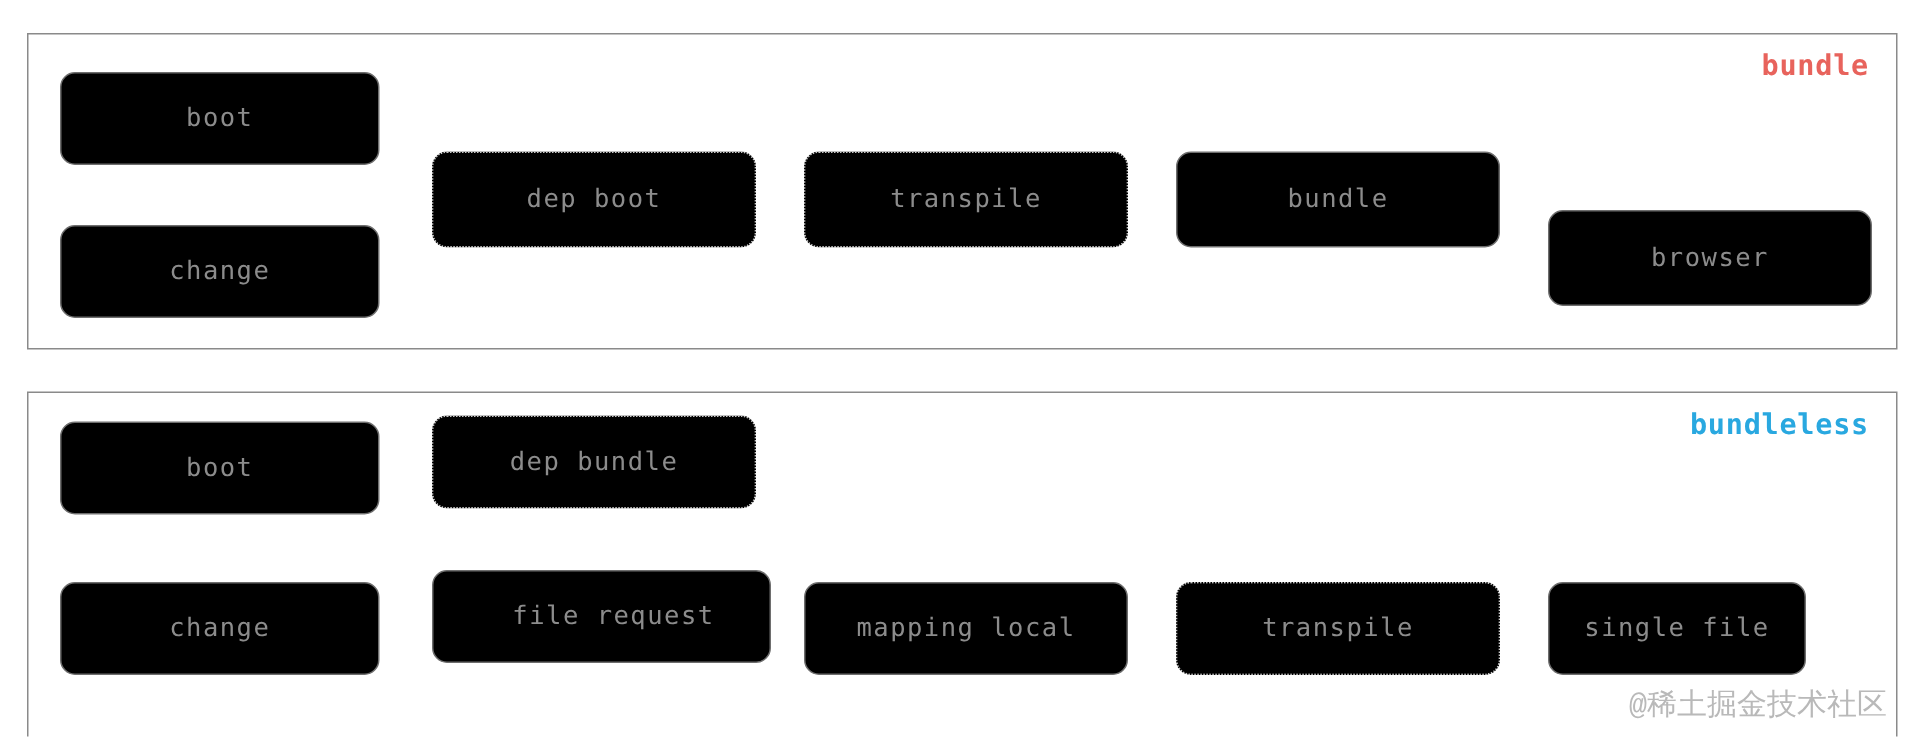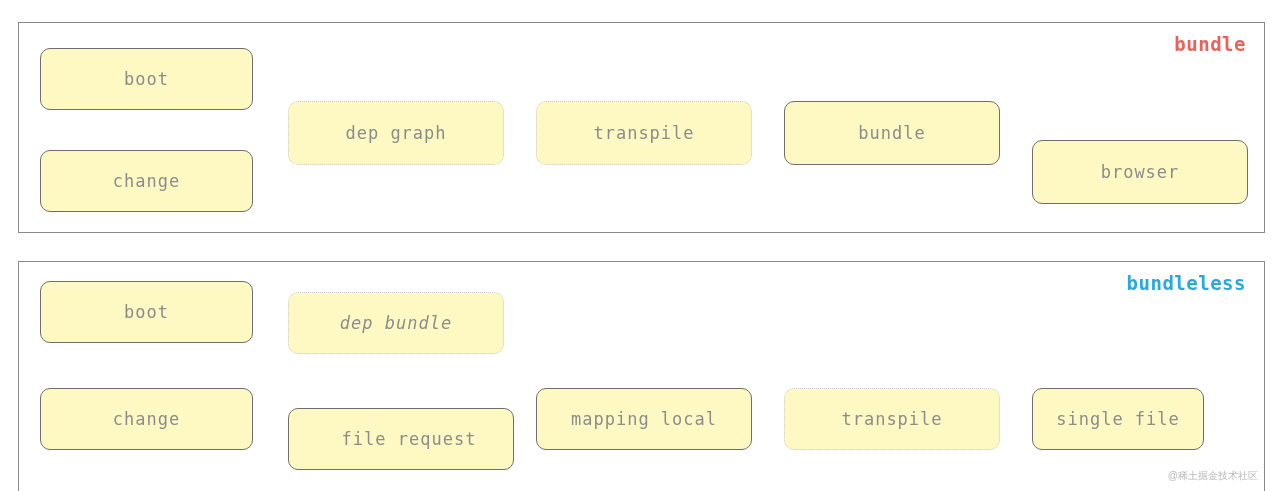--- a/index.html
+++ b/index.html
@@ -36,44 +36,44 @@
   #panel-bundle .panel-title      { color: #e8635c; }
   #panel-bundleless .panel-title  { color: #29a8e0; }
 
   .node {
     position: absolute;
     box-sizing: border-box;
     display: flex;
     align-items: center;
     justify-content: center;
     border-radius: 10px;
-    background: #fef9c3;
+    background: #000000;
     color: #8c8c8c;
     font-size: 17px;
     letter-spacing: 1px;
     white-space: nowrap;
   }
   .node.solid  { border: 1.6px solid #6e6e6e; }
   .node.dotted { border: 1.6px dotted #c9c9c9; }
 
   .arrow-layer {
     position: absolute;
     left: 0; top: 0;
     width: 1280px;
     height: 491px;
     pointer-events: none;
   }
 
   .watermark {
     position: absolute;
     right: 22px;
     bottom: 8px;
-    font-size: 10px;
+    font-size: 20px;
     color: #b9b9b9;
-    font-family: Liberation Sans, sans-serif;
+    font-family: Liberation Mono, monospace;
     white-space: nowrap;
   }
 </style>
 </head>
 <body>
 
 <svg class="arrow-layer" viewBox="0 0 1280 491" xmlns="http://www.w3.org/2000/svg">
   <defs>
     <marker id="ah" markerWidth="7" markerHeight="7" refX="6.2" refY="3" orient="auto" markerUnits="strokeWidth">
       <path d="M0,0.4 L6.6,3 L0,5.6 z" fill="#949494"></path>
@@ -100,26 +100,26 @@
 <section class="panel" id="panel-bundle">
   <div class="panel-title" style="color: rgb(232, 99, 92);">bundle</div>
 </section>
 
 <section class="panel" id="panel-bundleless">
   <div class="panel-title" style="color: rgb(41, 168, 224);">bundleless</div>
 </section>
 
 <div class="node solid" style="left:40px;top:48px;width:213px;height:62px;">boot</div>
 <div class="node solid" style="left:40px;top:150px;width:213px;height:62px;">change</div>
-<div class="node dotted" style="left:288px;top:101px;width:216px;height:64px;">dep graph</div>
+<div class="node dotted" style="left:288px;top:101px;width:216px;height:64px;">dep boot</div>
 <div class="node dotted" style="left:536px;top:101px;width:216px;height:64px;">transpile</div>
 <div class="node solid" style="left:784px;top:101px;width:216px;height:64px;">bundle</div>
 <div class="node solid" style="left:1032px;top:101px;width:216px;height:64px;margin-top:39px;">browser</div>
 
 <div class="node solid" style="left:40px;top:281px;width:213px;height:62px;">boot</div>
-<div class="node dotted" style="left:288px;top:292px;width:216px;height:62px;font-style:italic;">dep bundle</div>
+<div class="node dotted" style="left:288px;top:277px;width:216px;height:62px;">dep bundle</div>
 <div class="node solid" style="left:40px;top:388px;width:213px;height:62px;">change</div>
-<div class="node solid" style="left:288px;top:408px;width:226px;height:62px;padding-left:16px;">file request</div>
+<div class="node solid" style="left:288px;top:380px;width:226px;height:62px;padding-left:16px;">file request</div>
 <div class="node solid" style="left:536px;top:388px;width:216px;height:62px;text-align:center;">mapping local</div>
 <div class="node dotted" style="left:784px;top:388px;width:216px;height:62px;">transpile</div>
 <div class="node solid" style="left:1032px;top:388px;width:172px;height:62px;">single file</div>
 
 <div class="watermark">@稀土掘金技术社区</div>
 
 </body></html>

